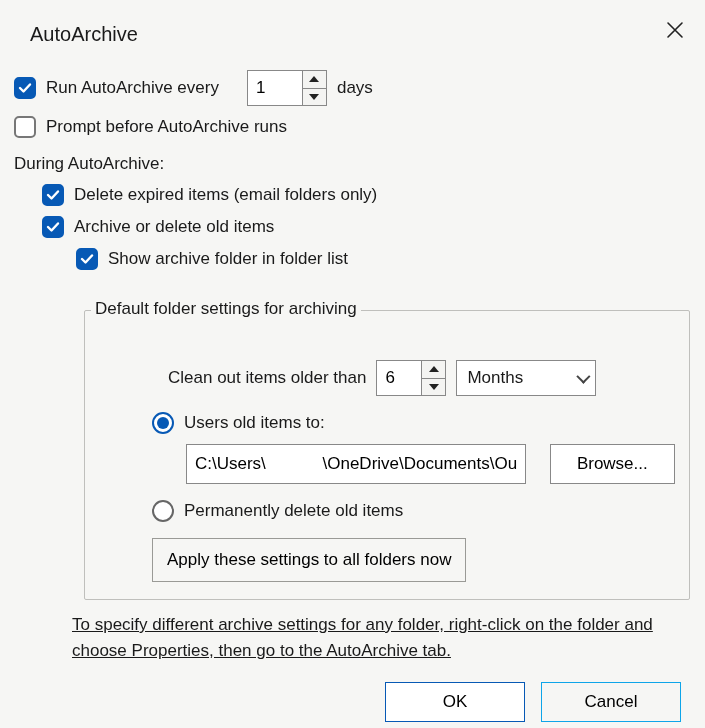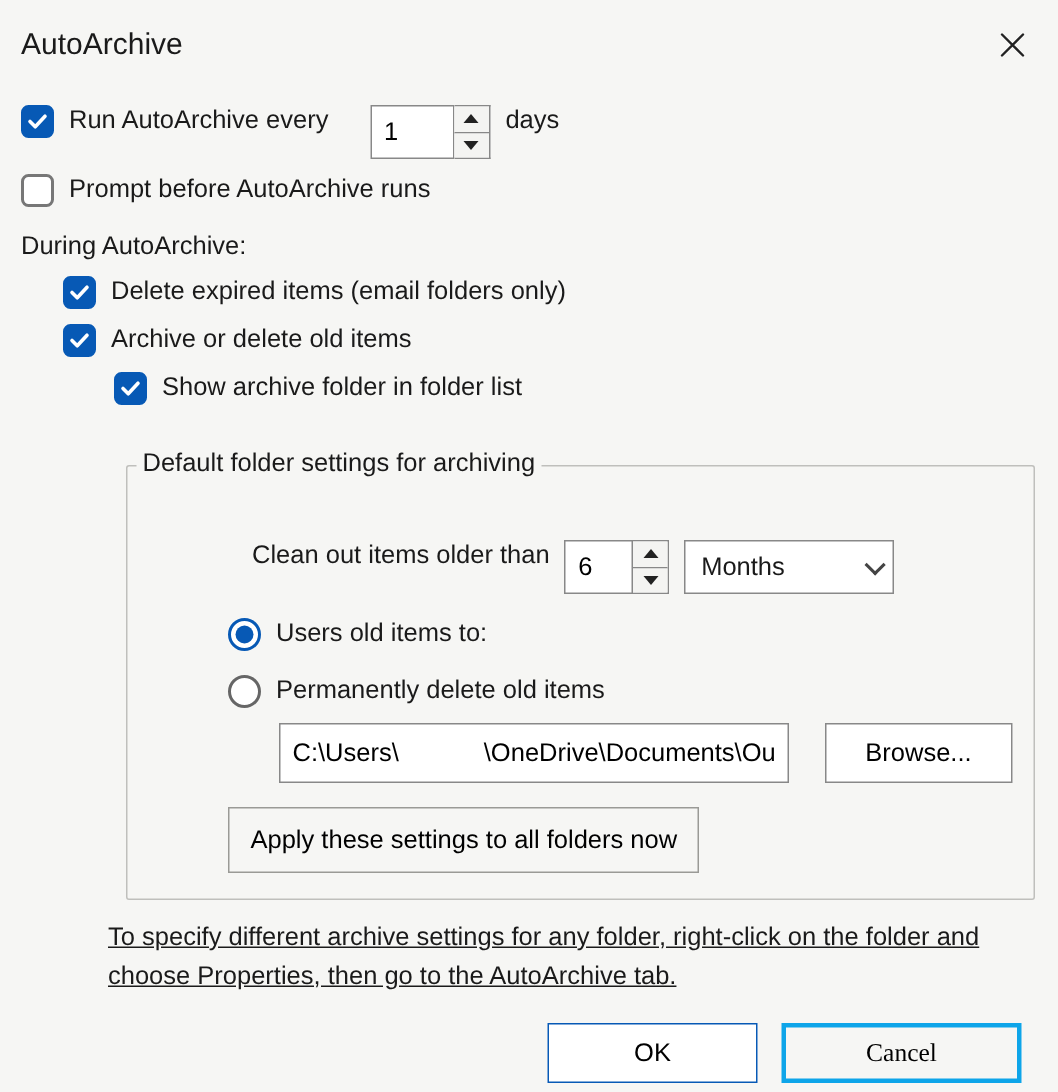--- a/index.html
+++ b/index.html
@@ -14,38 +14,38 @@
     overflow: hidden;
   }
   .dialog {
     position: relative;
     width: 705px;
     height: 728px;
     padding: 0;
   }
   .titlebar {
     display: flex;
-    align-items: center;
+    align-items: flex-end;
     justify-content: space-between;
-    padding: 14px 14px 6px 14px;
+    padding: 14px 14px 6px 30px;
   }
   .title {
     font-size: 20px;
   }
   .close {
     width: 32px; height: 32px;
     display: flex; align-items: center; justify-content: center;
     cursor: pointer;
   }
   .body {
     padding: 8px 14px 0 14px;
   }
   .row {
     display: flex;
-    align-items: flex-start;
+    align-items: center;
     gap: 10px;
     margin-top: 10px;
   }
   .ind-1 { margin-left: 28px; }
   .ind-2 { margin-left: 62px; }
 
   
   .cb {
     width: 22px; height: 22px;
     border: 2px solid #777;
@@ -191,27 +191,26 @@
   }
   .btn-primary {
     width: 140px;
     height: 40px;
     border: 1px solid #0759b5;
     background: #fff;
     font-size: 17px;
     cursor: pointer;
   }
   .btn-secondary {
-    width: 160px;
+    width: 140px;
     height: 40px;
-    border: 3px solid #0ea5e9;
-    background: #f6f6f4;
-    font-size: 17px;
-    cursor: pointer;
-    font-family: Liberation Serif, serif;
+    border: 1px solid #0ea5e9;
+    background: #f6f6f4;
+    font-size: 17px;
+    cursor: pointer;
   }
 
   .tri-up, .tri-down {
     width: 0; height: 0; border-left: 5px solid transparent; border-right: 5px solid transparent;
   }
   .tri-up   { border-bottom: 6px solid #222; }
   .tri-down { border-top: 6px solid #222; }
   .chev-down {
     width: 10px; height: 10px;
     border-right: 2px solid #444; border-bottom: 2px solid #444;
@@ -317,28 +316,28 @@
         </span>
       </div>
 
       <div class="row" style="margin-left:10px; margin-top:16px">
         <span class="rb checked">
             <span class="dot"></span>
           </span>
         <span>Users old items to:</span>
       </div>
 
+      <div class="row" style="margin-left:44px; margin-top:10px; gap:24px">
+        <input class="path-input" value="C:\Users\            \OneDrive\Documents\Ou" style="">
+        <button class="btn-std" style="width:126px">Browse...</button>
+      </div>
+
       <div class="row" style="margin-left:10px; margin-top:16px">
         <span class="rb"></span>
         <span>Permanently delete old items</span>
-      </div>
-
-      <div class="row" style="margin-left:44px; margin-top:10px; gap:24px">
-        <input class="path-input" value="C:\Users\            \OneDrive\Documents\Ou" style="">
-        <button class="btn-std" style="width:126px">Browse...</button>
       </div>
 
       <div class="row" style="margin-left:10px; margin-top:16px">
         <button class="btn-apply">Apply these settings to all folders now</button>
       </div>
 
     </div>
   </div>
 
   <div class="hint">To specify different archive settings for any folder, right-click on the folder and choose Properties, then go to the AutoArchive tab.</div>

